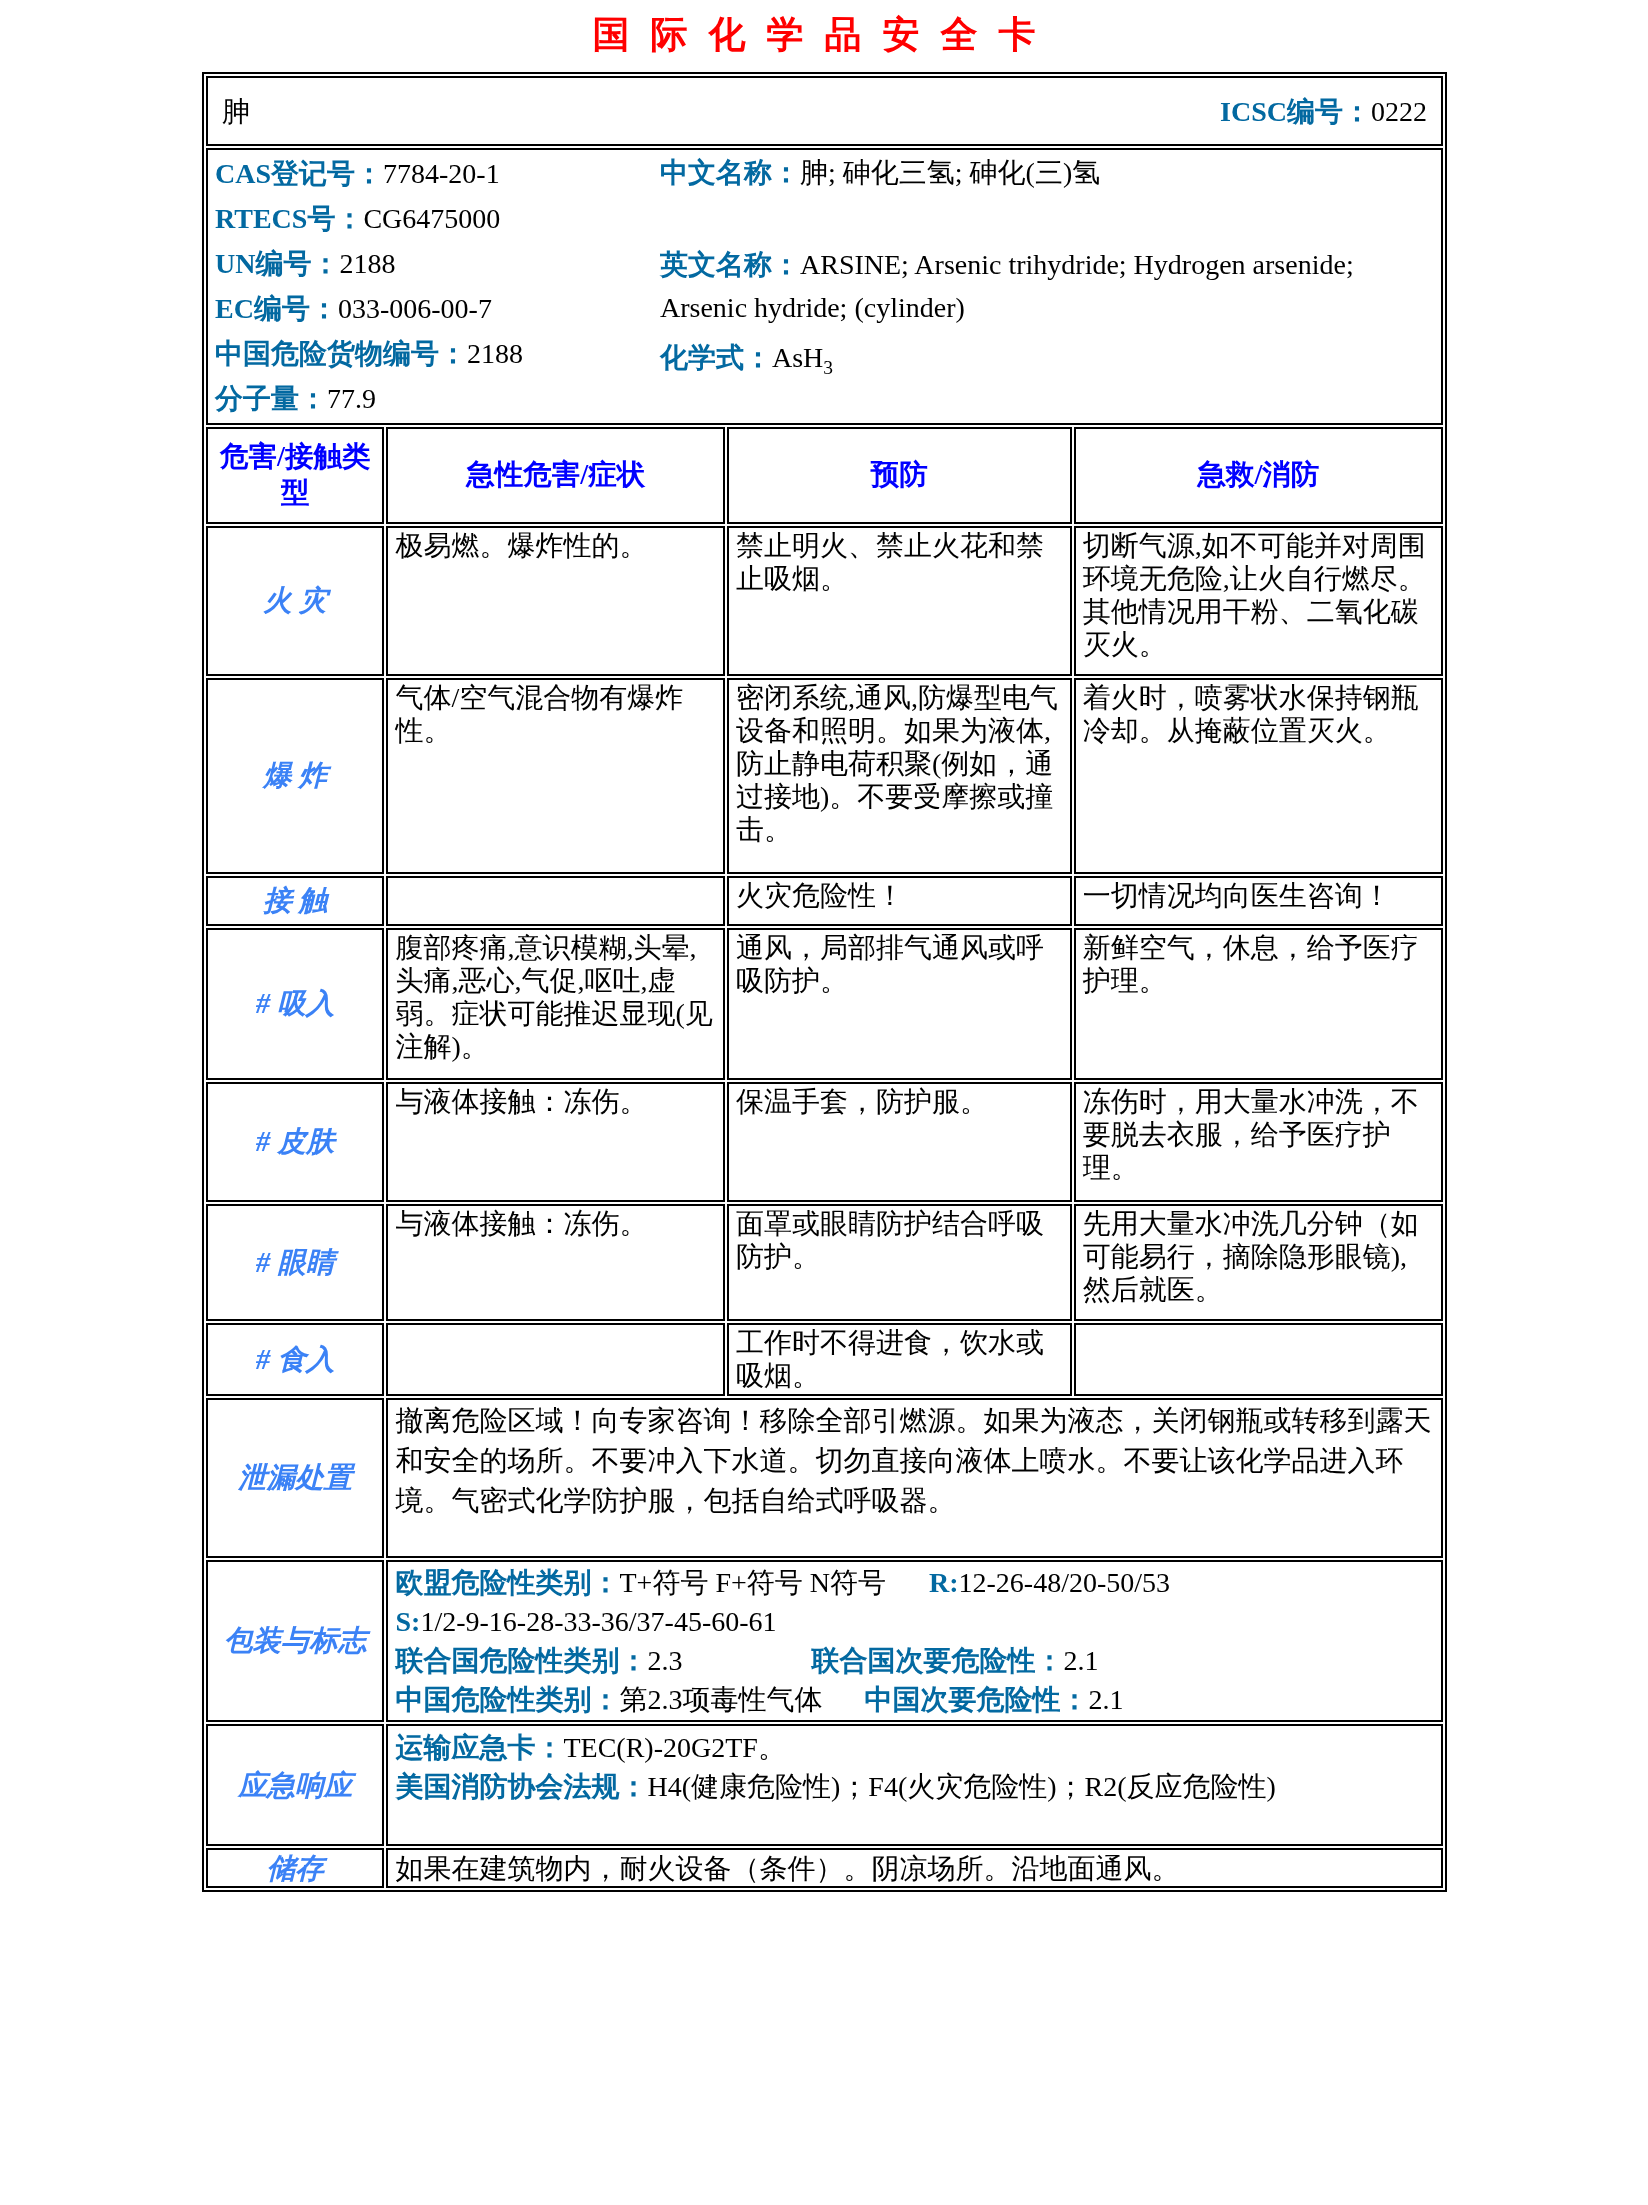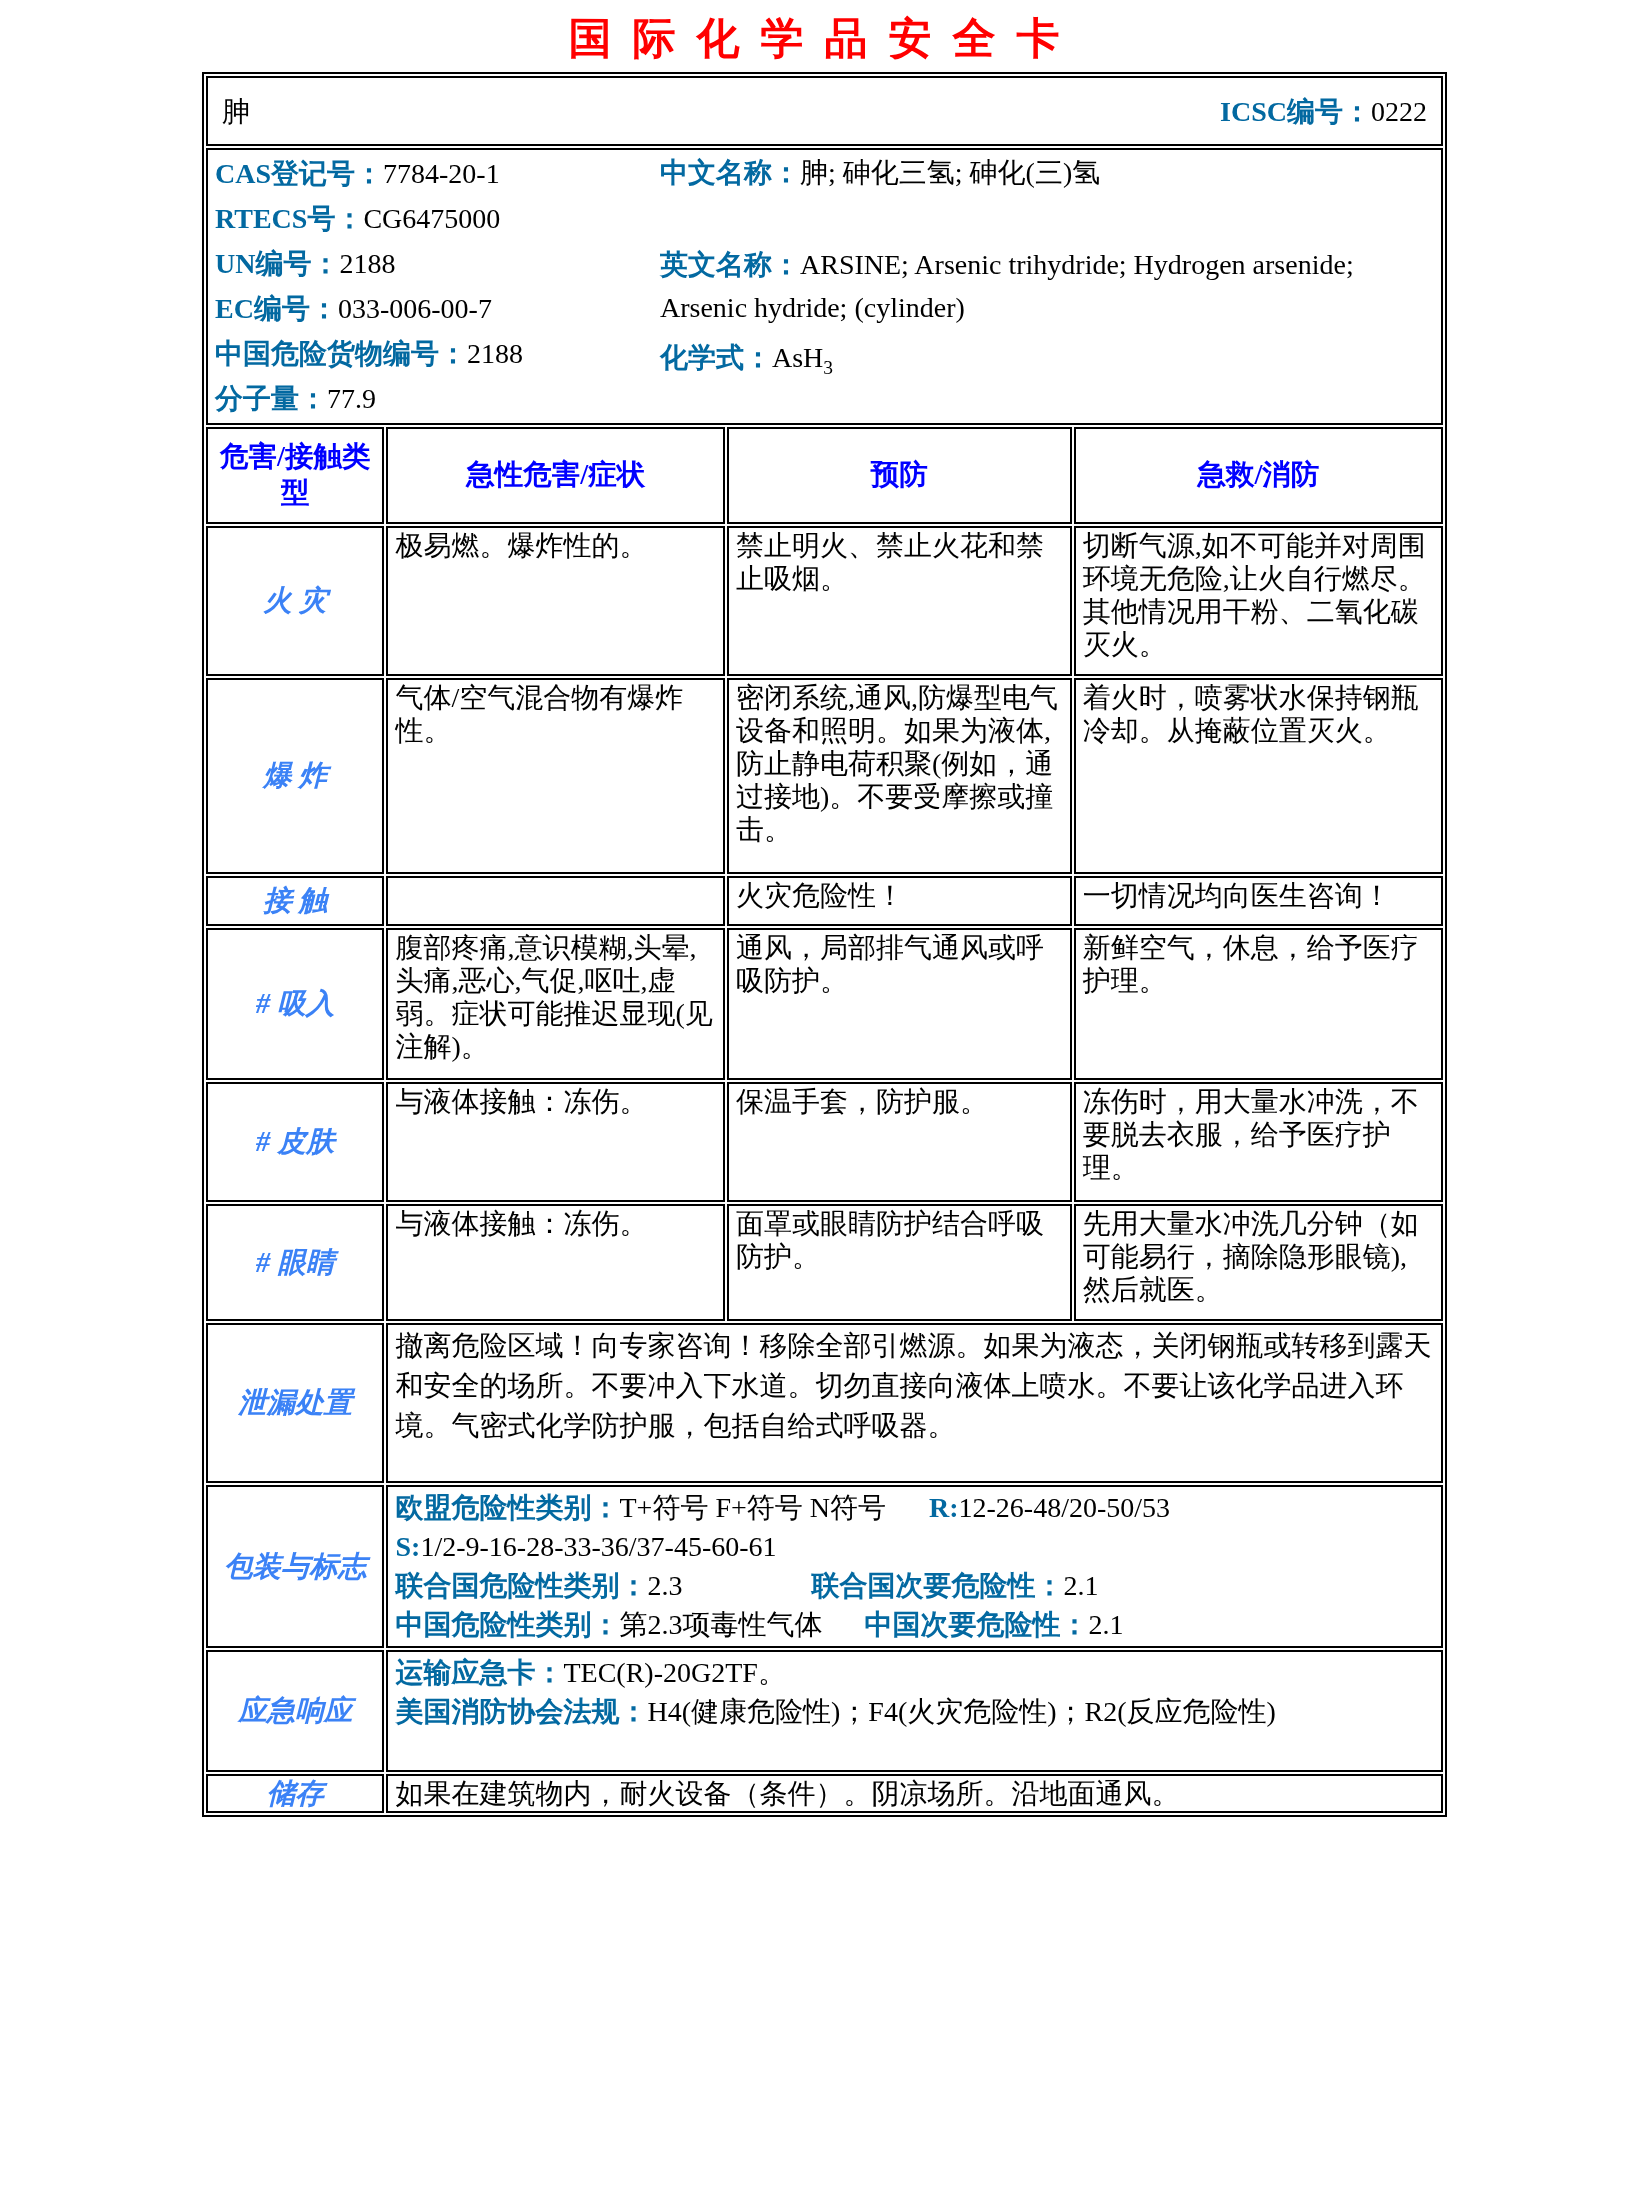--- a/index.html
+++ b/index.html
@@ -5,21 +5,21 @@
   html,body{margin:0;padding:0;}
   body{
     width:1649px;height:2205px;background:#ffffff;
     font-family:"Liberation Serif","DejaVu Serif",serif;
     color:#000;
   }
   .page-title{
     text-align:center;
     color:#ff0000;
     font-weight:bold;
-    font-size:43px;
+    font-size:37px;
     letter-spacing:21px;
     padding-top:9.7px;
     height:72px;
     box-sizing:border-box;
   }
   table.card{
     width:1245px;
     margin:0 auto;
     border-collapse:separate;
     border-spacing:2.1px;
@@ -150,20 +150,26 @@
     <td>冻伤时，用大量水冲洗，不要脱去衣服，给予医疗护理。</td>
   </tr>
 
   <tr style="height:117px;">
     <td class="cat"># 眼睛</td>
     <td>与液体接触：冻伤。</td>
     <td>面罩或眼睛防护结合呼吸防护。</td>
     <td>先用大量水冲洗几分钟（如可能易行，摘除隐形眼镜),然后就医。</td>
   </tr>
 
+  <tr style="height:70px;">
+    <td class="cat"># 食入</td>
+    <td></td>
+    <td>工作时不得进食，饮水或吸烟。</td>
+    <td></td>
+  </tr>
 
   <tr style="height:160px;">
     <td class="cat">泄漏处置</td>
     <td colspan="3" class="wide">撤离危险区域！向专家咨询！移除全部引燃源。如果为液态，关闭钢瓶或转移到露天和安全的场所。不要冲入下水道。切勿直接向液体上喷水。不要让该化学品进入环境。气密式化学防护服，包括自给式呼吸器。</td>
   </tr>
 
   <tr style="height:154px;">
     <td class="cat">包装与标志</td>
     <td colspan="3" class="pk">
       <div>

